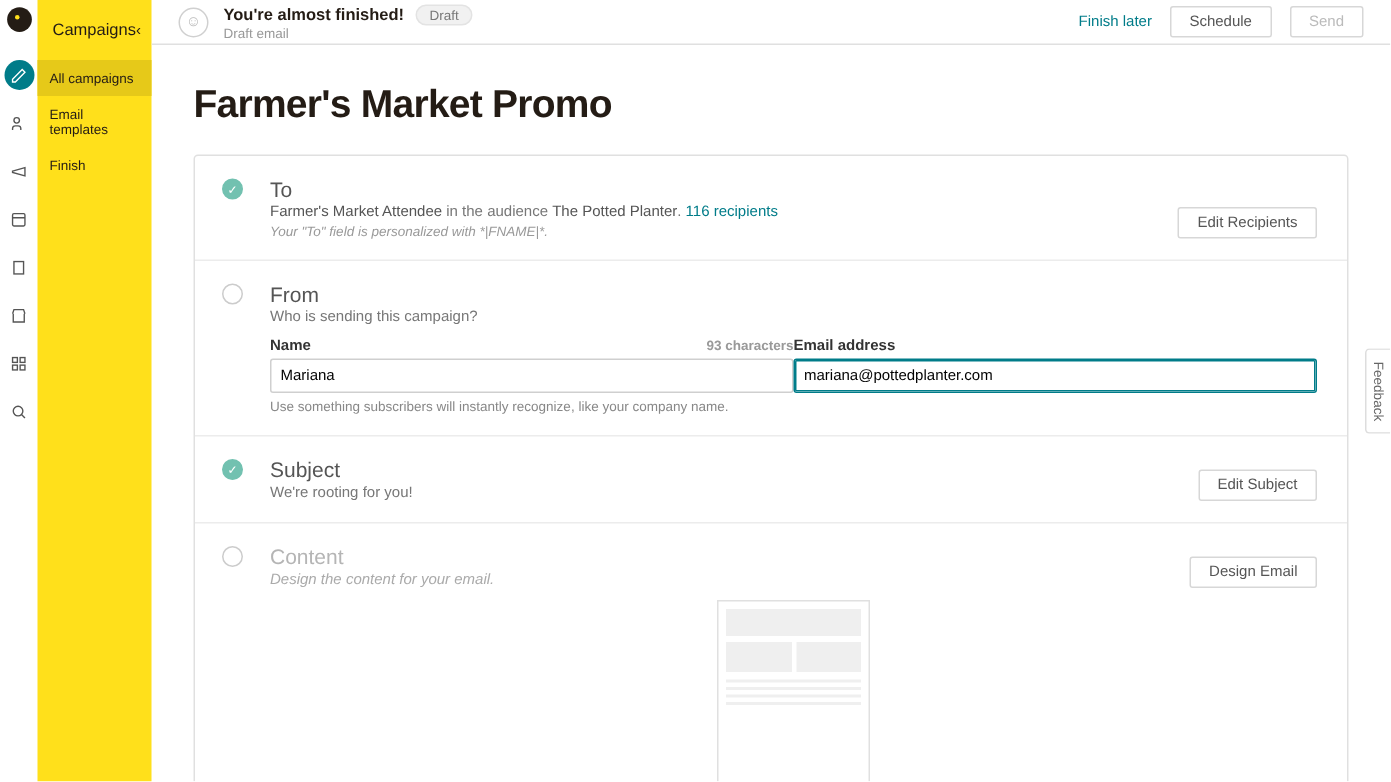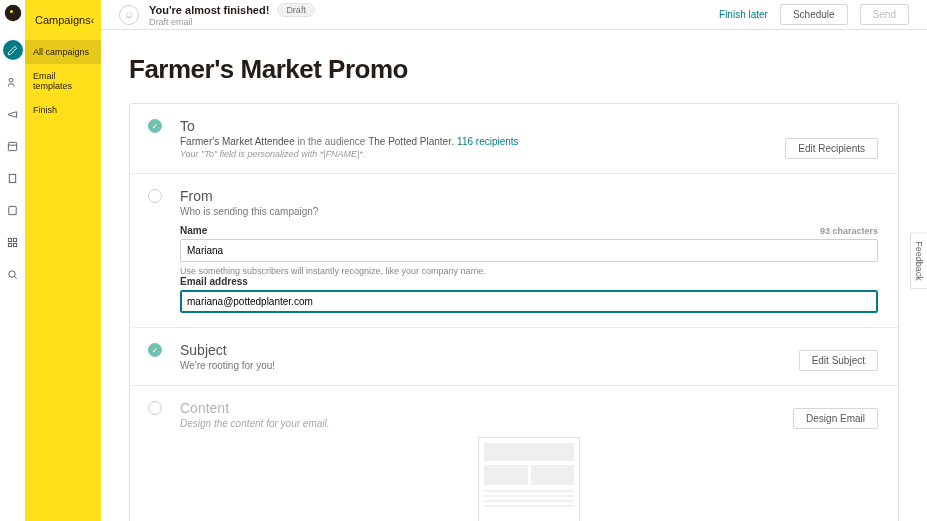--- a/index.html
+++ b/index.html
@@ -42,21 +42,21 @@
     .row .status.done { border-color: #72c1b0; background: #72c1b0; }
     .row .status.done::after { content: "✓"; font-size: 8px; }
     .row-head { display: flex; align-items: flex-end; justify-content: space-between; }
     .row-title { font-size: 14px; color: #555; }
     .row-title.muted { color: #b5b5b5; }
     .row-sub { font-size: 10px; color: #777; margin-top: 2px; }
     .row-sub .strong { color: #555; font-weight: 500; }
     .row-sub.italic { font-style: italic; color: #aaa; }
     .row-subhint { font-size: 9px; color: #999; font-style: italic; margin-top: 2px; }
     
-    .form-row { display: flex; margin-top: 8px; flex-direction: column; }
+    .form-row { display: flex; margin-top: 8px; }
     .form-col { flex: 1; display: flex; flex-direction: column; }
     .label-row { display: flex; justify-content: space-between; align-items: baseline; }
     .form-label { font-size: 10px; font-weight: 600; color: #333; margin-bottom: 3px; }
     .char-count { font-size: 9px; color: #999; font-weight: bold; }
     .text-input { border: 1px solid #cfcfcf; border-radius: 2px; padding: 5px 6px; font-size: 10px; width: 100%; }
     .text-input.focus { border-color: #007c89; box-shadow: 0 0 0 1px #007c89 inset; }
     .field-hint { font-size: 9px; color: #888; margin-top: 4px; }
     .form-actions { margin-top: 12px; display: flex; align-items: center; gap: 12px; }
     .save-btn { background: #303030; color: #fff; border: none; border-radius: 2px; padding: 6px 13px; font-size: 10px; cursor: pointer; position: relative; }
     .cursor-dot { position: absolute; right: -3px; bottom: -3px; font-size: 10px; color: #000; }

